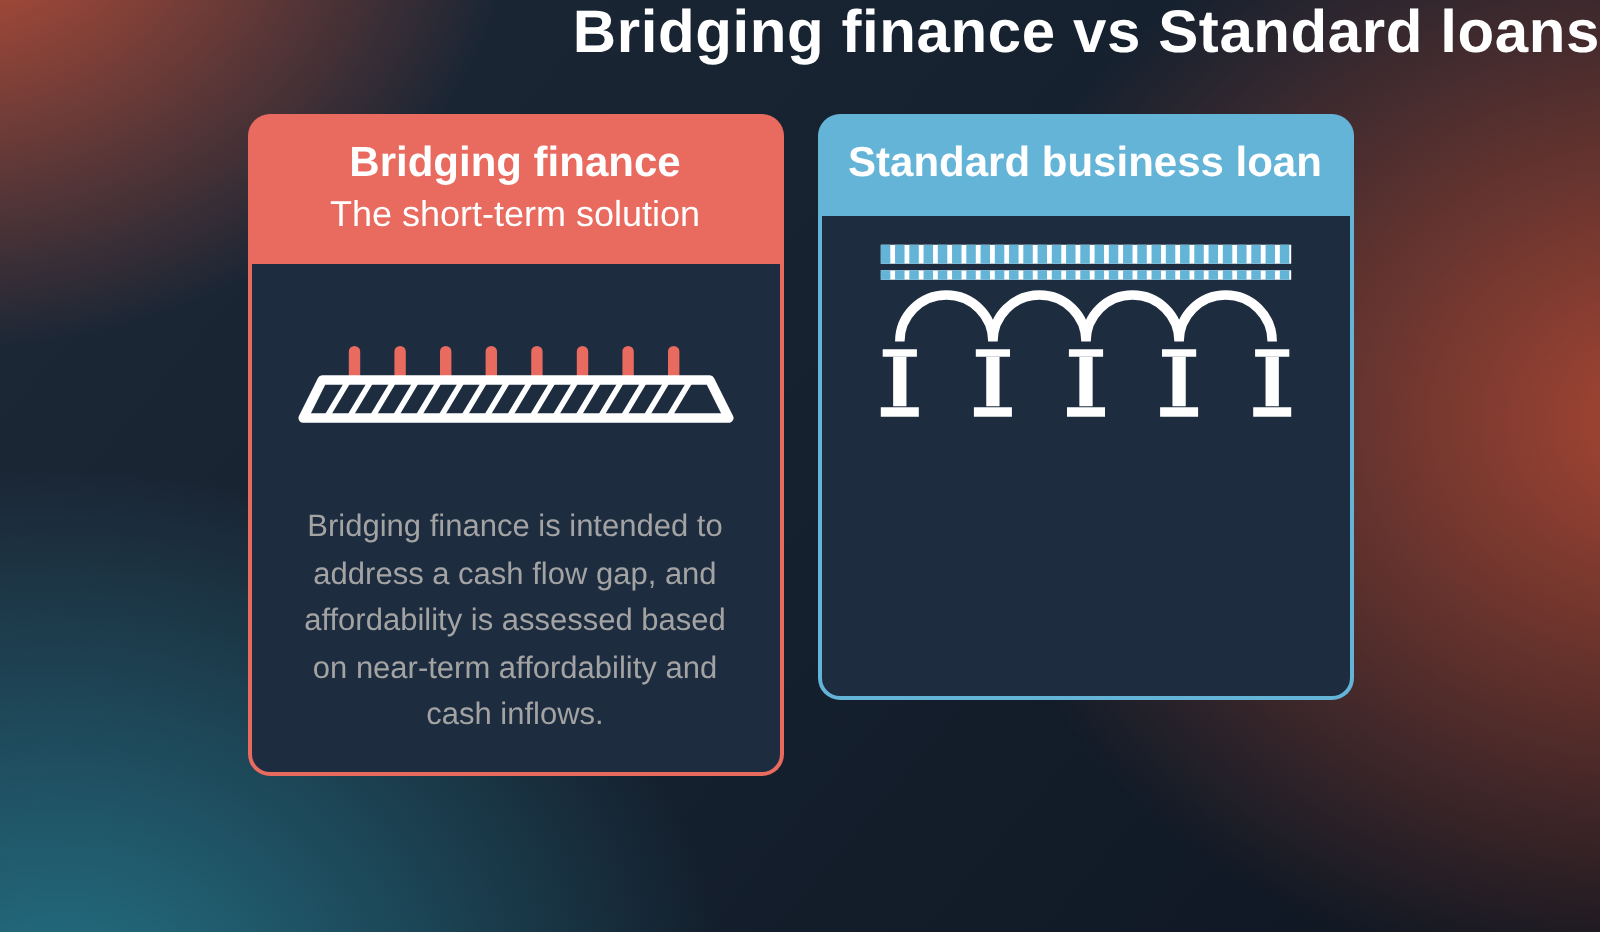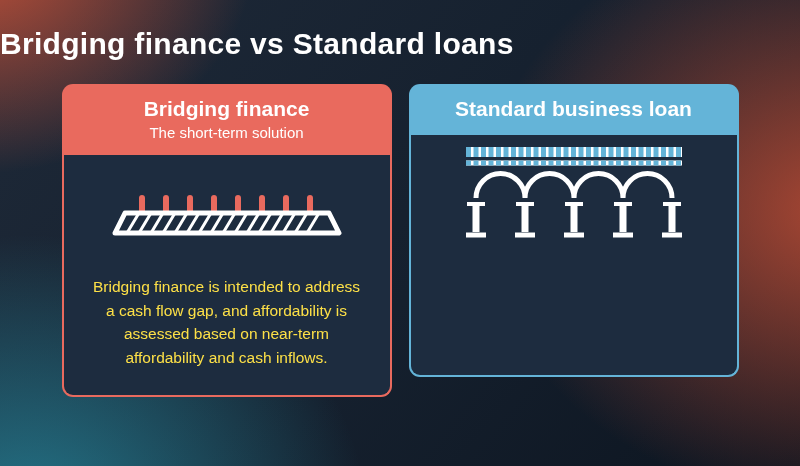--- a/index.html
+++ b/index.html
@@ -10,43 +10,43 @@
   .stage {
     position: relative; width: 800px; height: 466px;
     background-color: #141f2d;
     background-image:
       radial-gradient(420px 330px at -30px -50px, rgba(228,88,56,0.85), rgba(228,88,56,0) 68%),
       radial-gradient(520px 430px at 835px 210px, rgba(228,88,56,0.72), rgba(228,88,56,0) 68%),
       radial-gradient(480px 400px at 30px 515px, rgba(43,167,190,0.62), rgba(43,167,190,0) 70%),
       linear-gradient(130deg, #1e2938 0%, #15202e 55%, #0d1520 100%);
   }
   .page-title {
-    padding-top: 27px; text-align: left; color: #ffffff;
+    text-align: right; color: #ffffff;
     font-size: 30px; font-weight: 700; letter-spacing: 0.3px;
   }
   .cards { display: flex; justify-content: center; gap: 17px; margin-top: 23px; }
-  .card { width: 330px; border-radius: 8px; }
+  .card { width: 268px; border-radius: 8px; }
   .card-header {
     text-align: center; padding: 13px 8px 14px;
     border-radius: 11px 11px 0 0; color: #ffffff;
   }
   .card--coral .card-header { background: #e96a5e; }
   .card--blue  .card-header { background: #64b4d8; }
   .card-title { font-size: 21px; font-weight: 700; }
-  .card-subtitle { font-size: 15px; margin-top: 3px; font-weight: 400; }
+  .card-subtitle { font-size: 18px; margin-top: 3px; font-weight: 400; }
   .card-body {
     background: #1d2c3f; border-radius: 0 0 11px 11px;
     border: 2px solid; border-top: none;
     min-height: 242px; padding: 0 18px 16px; box-sizing: border-box;
   }
   .card--coral .card-body { border-color: #e96a5e; }
   .card--blue  .card-body { border-color: #64b4d8; }
   .icon-box { height: 118px; display: flex; align-items: center; justify-content: center; }
   .card-desc {
-    color: #fde047; font-size: 15.5px; line-height: 1.52;
+    color: #a3a3a3; font-size: 15.5px; line-height: 1.52;
     text-align: center; max-width: 278px; margin: 2px auto 0;
   }
 </style>
 </head>
 <body>
 
 <div class="stage">
 
   <div class="page-title">Bridging finance vs Standard loans</div>
 

